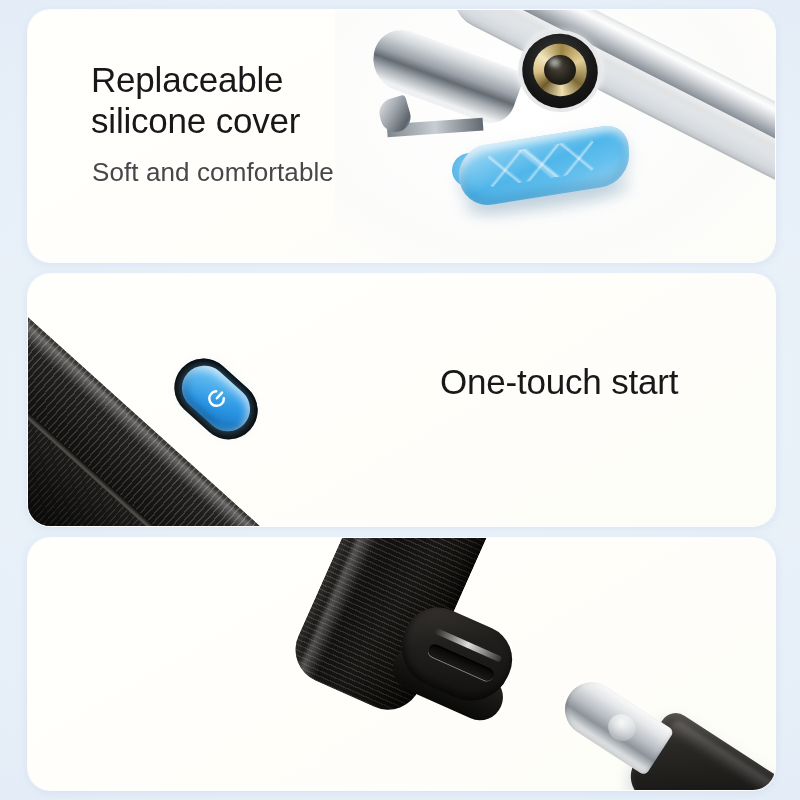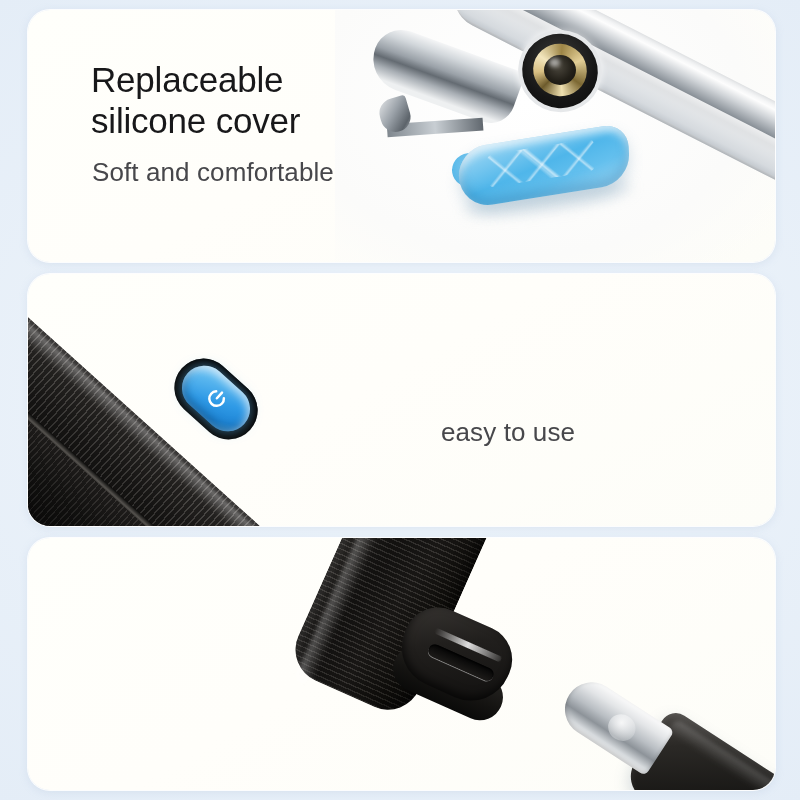--- a/index.html
+++ b/index.html
@@ -419,21 +419,21 @@
       <div class="body-bar2"></div>
       <div class="pwr-well"></div>
       <div class="pwr-btn">
         <svg class="pwr-glyph" viewBox="0 0 24 24">
           <path d="M12 3.2 V 11.2" stroke="#ffffff" stroke-width="2.6" stroke-linecap="round" fill="none"></path>
           <path d="M6.6 6.3 A 7.6 7.6 0 1 0 17.4 6.3" stroke="#ffffff" stroke-width="2.6" stroke-linecap="round" fill="none"></path>
         </svg>
       </div>
     </div>
 
-    <div class="txt subline p2-sub">easy to use</div>
+    <div class="txt headline p2-text">One-touch start</div>
   </section>
 
   <section class="panel">
     <div class="p3-art">
       <div class="dev-body"></div>
       <div class="dev-edge"></div>
       <div class="dev-chin"></div>
       <div class="dev-face"></div>
       <div class="dev-shine"></div>
       <div class="dev-port"></div>

